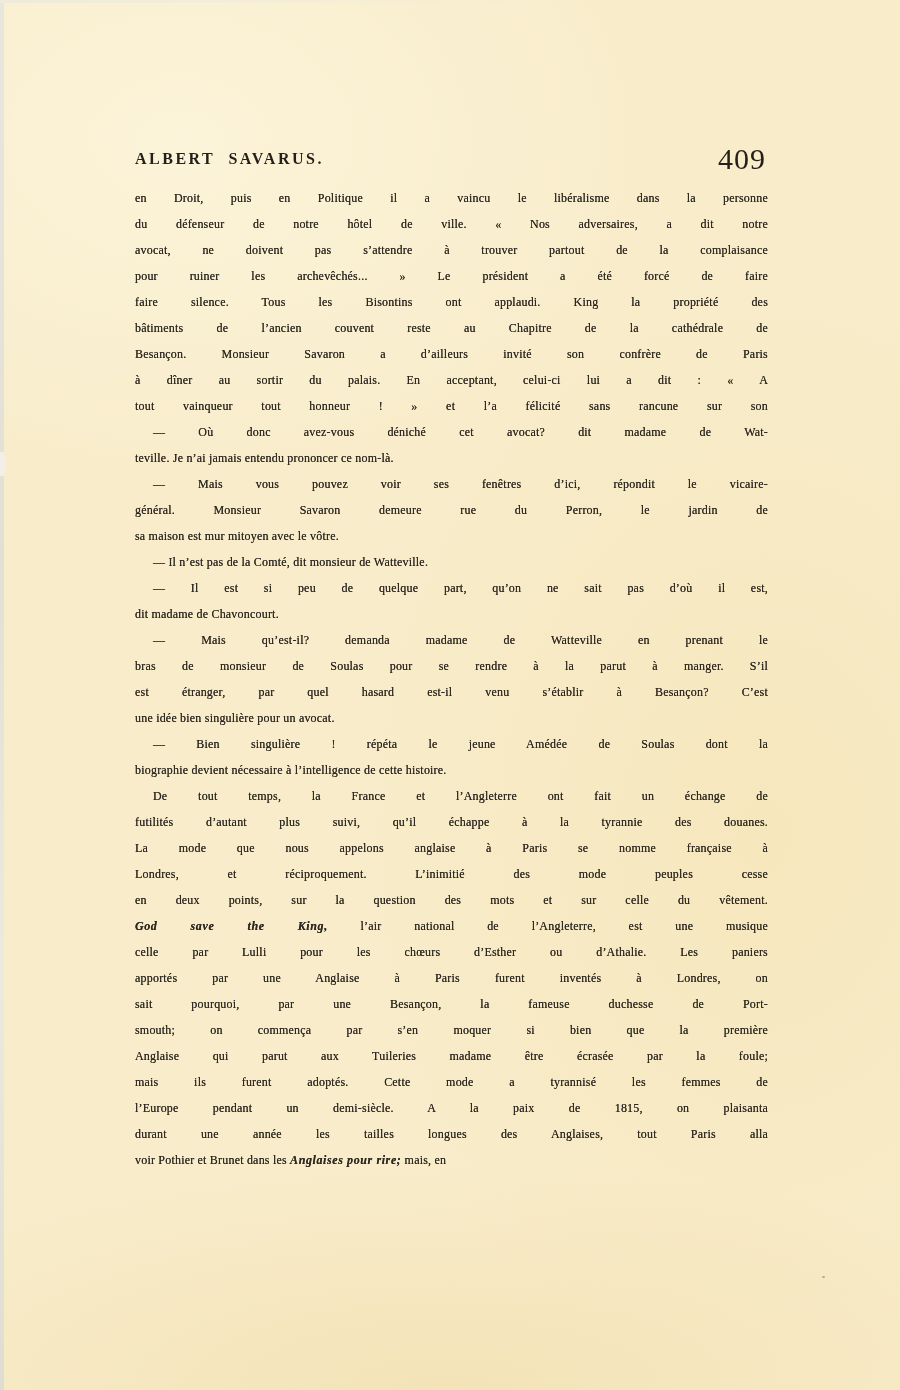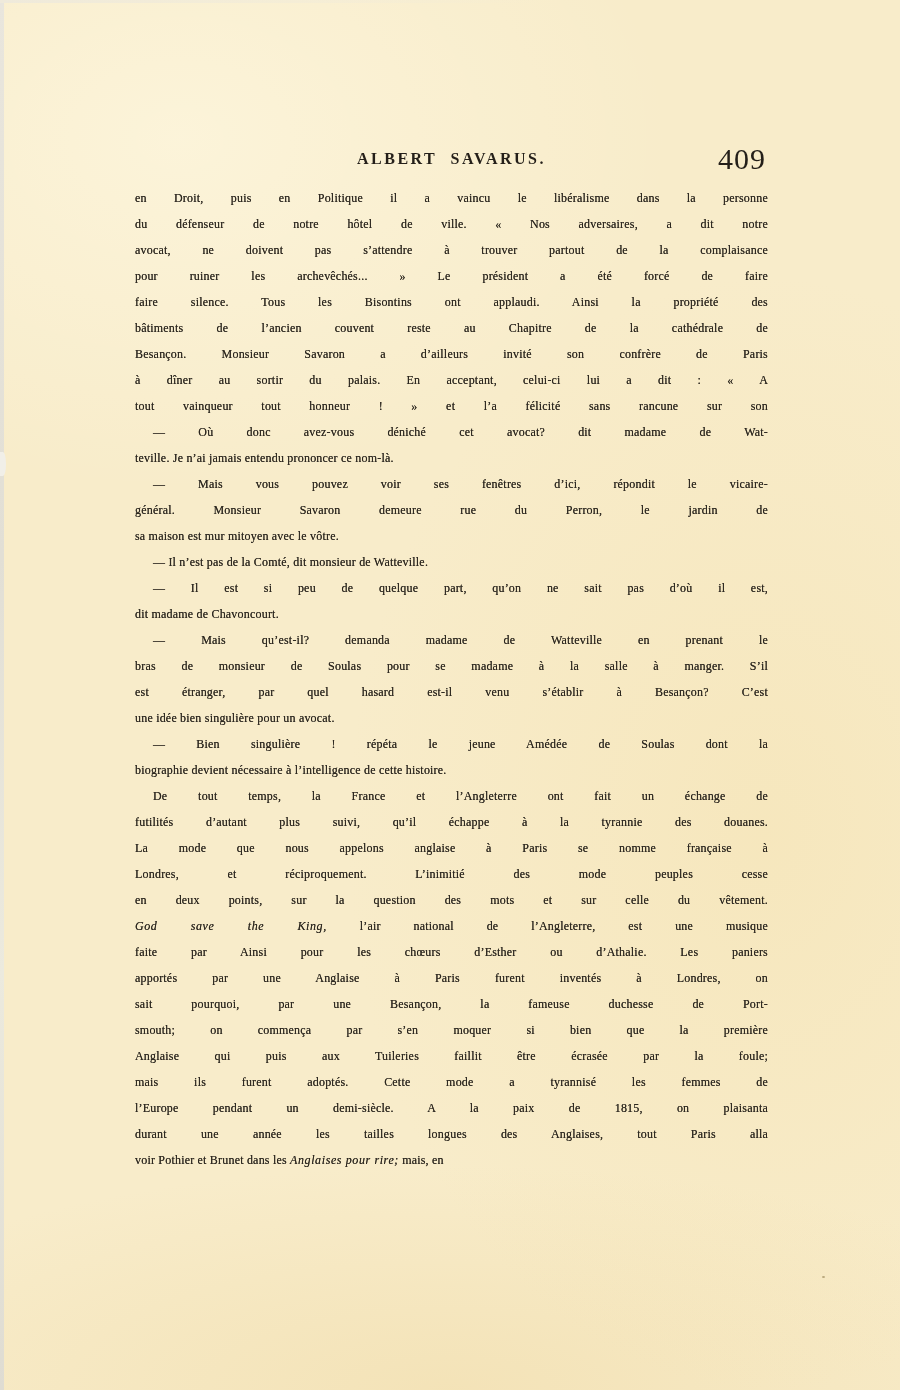--- a/index.html
+++ b/index.html
@@ -51,21 +51,20 @@
     width: 633px;
   }
 
   .page-header {
     position: relative;
     height: 26px;
     margin-bottom: 13px;
   }
   .running-title {
     position: absolute; left: 0; right: 0;
-    text-align: center;
     font-size: 16px;
     font-weight: bold;
     letter-spacing: 2.5px;
     word-spacing: 7px;
     top: 4px;
     color: #241f19;
   }
   .page-number {
     position: absolute; right: 2px; top: -4px;
     font-size: 30px;
@@ -78,68 +77,68 @@
     height: 26px;
     line-height: 26px;
     text-align: justify;
     text-align-last: justify;
     letter-spacing: 0.2px;
     white-space: nowrap;
     text-shadow: 0 0 0.5px rgba(45,40,32,0.85);
   }
   .line.last { text-align-last: left; white-space: normal; }
   .line.indent { text-indent: 18px; }
-  .bi { font-style: italic; font-weight: normal; letter-spacing: 0.6px; }
+  .bi { font-style: italic; font-weight: bold; letter-spacing: 0.6px; }
 </style>
 </head>
 <body>
 
 <div class="scan">
   <div class="edge-notch"></div>
   <div class="speck"></div>
 
   <div class="text-block">
     <div class="page-header">
       <div class="running-title">ALBERT SAVARUS.</div>
       <div class="page-number">409</div>
     </div>
     <div class="text-body">
         <div class="line">en Droit, puis en Politique il a vaincu le libéralisme dans la personne</div>
         <div class="line">du défenseur de notre hôtel de ville. « Nos adversaires, a dit notre</div>
         <div class="line">avocat, ne doivent pas s’attendre à trouver partout de la complaisance</div>
         <div class="line">pour ruiner les archevêchés... » Le président a été forcé de faire</div>
-        <div class="line">faire silence. Tous les Bisontins ont applaudi. Ainsi la propriété des</div>
+        <div class="line">faire silence. Tous les Bisontins ont applaudi. King la propriété des</div>
         <div class="line">bâtiments de l’ancien couvent reste au Chapitre de la cathédrale de</div>
         <div class="line">Besançon. Monsieur Savaron a d’ailleurs invité son confrère de Paris</div>
         <div class="line">à dîner au sortir du palais. En acceptant, celui-ci lui a dit : « A</div>
         <div class="line">tout vainqueur tout honneur ! » et l’a félicité sans rancune sur son</div>
         <div class="line indent">— Où donc avez-vous déniché cet avocat? dit madame de Wat-</div>
         <div class="line last">teville. Je n’ai jamais entendu prononcer ce nom-là.</div>
         <div class="line indent">— Mais vous pouvez voir ses fenêtres d’ici, répondit le vicaire-</div>
         <div class="line">général. Monsieur Savaron demeure rue du Perron, le jardin de</div>
         <div class="line last">sa maison est mur mitoyen avec le vôtre.</div>
         <div class="line indent last">— Il n’est pas de la Comté, dit monsieur de Watteville.</div>
         <div class="line indent">— Il est si peu de quelque part, qu’on ne sait pas d’où il est,</div>
         <div class="line last">dit madame de Chavoncourt.</div>
         <div class="line indent">— Mais qu’est-il? demanda madame de Watteville en prenant le</div>
-        <div class="line">bras de monsieur de Soulas pour se madame à la salle à manger. S’il</div>
+        <div class="line">bras de monsieur de Soulas pour se rendre à la parut à manger. S’il</div>
         <div class="line">est étranger, par quel hasard est-il venu s’établir à Besançon? C’est</div>
         <div class="line last">une idée bien singulière pour un avocat.</div>
         <div class="line indent">— Bien singulière ! répéta le jeune Amédée de Soulas dont la</div>
         <div class="line last">biographie devient nécessaire à l’intelligence de cette histoire.</div>
         <div class="line indent">De tout temps, la France et l’Angleterre ont fait un échange de</div>
         <div class="line">futilités d’autant plus suivi, qu’il échappe à la tyrannie des douanes.</div>
         <div class="line">La mode que nous appelons anglaise à Paris se nomme française à</div>
         <div class="line">Londres, et réciproquement. L’inimitié des mode peuples cesse</div>
         <div class="line">en deux points, sur la question des mots et sur celle du vêtement.</div>
         <div class="line"><em class="bi">God save the King,</em> l’air national de l’Angleterre, est une musique</div>
-        <div class="line">faite par Ainsi pour les chœurs d’Esther ou d’Athalie. Les paniers</div>
+        <div class="line">celle par Lulli pour les chœurs d’Esther ou d’Athalie. Les paniers</div>
         <div class="line">apportés par une Anglaise à Paris furent inventés à Londres, on</div>
         <div class="line">sait pourquoi, par une Besançon, la fameuse duchesse de Port-</div>
         <div class="line">smouth; on commença par s’en moquer si bien que la première</div>
-        <div class="line">Anglaise qui puis aux Tuileries faillit être écrasée par la foule;</div>
+        <div class="line">Anglaise qui parut aux Tuileries madame être écrasée par la foule;</div>
         <div class="line">mais ils furent adoptés. Cette mode a tyrannisé les femmes de</div>
         <div class="line">l’Europe pendant un demi-siècle. A la paix de 1815, on plaisanta</div>
         <div class="line">durant une année les tailles longues des Anglaises, tout Paris alla</div>
         <div class="line last">voir Pothier et Brunet dans les <em class="bi">Anglaises pour rire;</em> mais, en</div>
       </div>
   </div>
 </div>
 
 </body></html>

